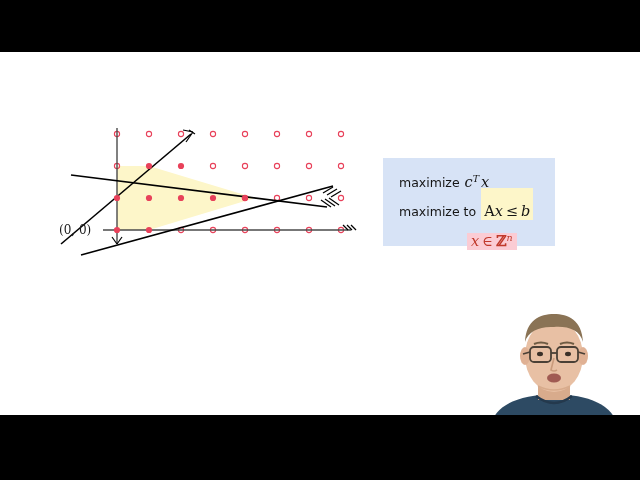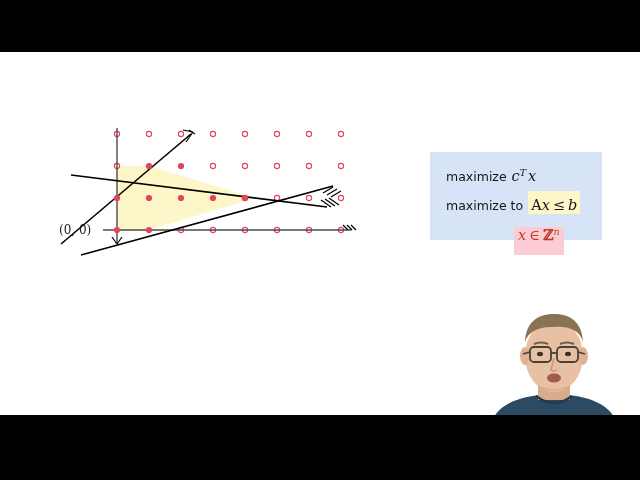--- a/index.html
+++ b/index.html
@@ -61,26 +61,25 @@
     top: 70px;
     width: 320px;
     height: 140px;
   }
   #diagram svg { display: block; }
 
   
   #formula-panel {
     position: absolute;
     left: 383px;
-    top: 100px;
+    top: 106px;
     width: 172px;
     height: 88px;
     background: #d7e3f6;
     box-sizing: border-box;
-    margin-left: 47px;
   }
   .formula-row {
     position: absolute;
     white-space: nowrap;
     font-size: 13px;
     color: #151515;
   }
   .kw {
     font-family: "DejaVu Sans", sans-serif;
     font-size: 12.5px;
@@ -100,25 +99,25 @@
   }
   .sup {
     font-family: "DejaVu Serif", serif;
     font-style: italic;
     font-size: 9.5px;
     vertical-align: super;
     line-height: 0;
   }
   .hl-yellow {
     background: #fdf6c9;
-    padding: 7px 3px 1px 3px;
+    padding: 16px 3px 1px 3px;
   }
   .hl-pink {
     background: #fbccd4;
-    padding: 1px 4px 12px 4px;
+    padding: 1px 4px 1px 4px;
     color: #c0392b;
   }
   .hl-pink .mth, .hl-pink .mth-up, .hl-pink .sup { color: #c0392b; }
 
   #row-maximize { left: 16px; top: 16px; }
   #row-subject  { left: 16px; top: 45px; }
   #row-integral { left: 84px; top: 74px; }
 
   
   #presenter {

